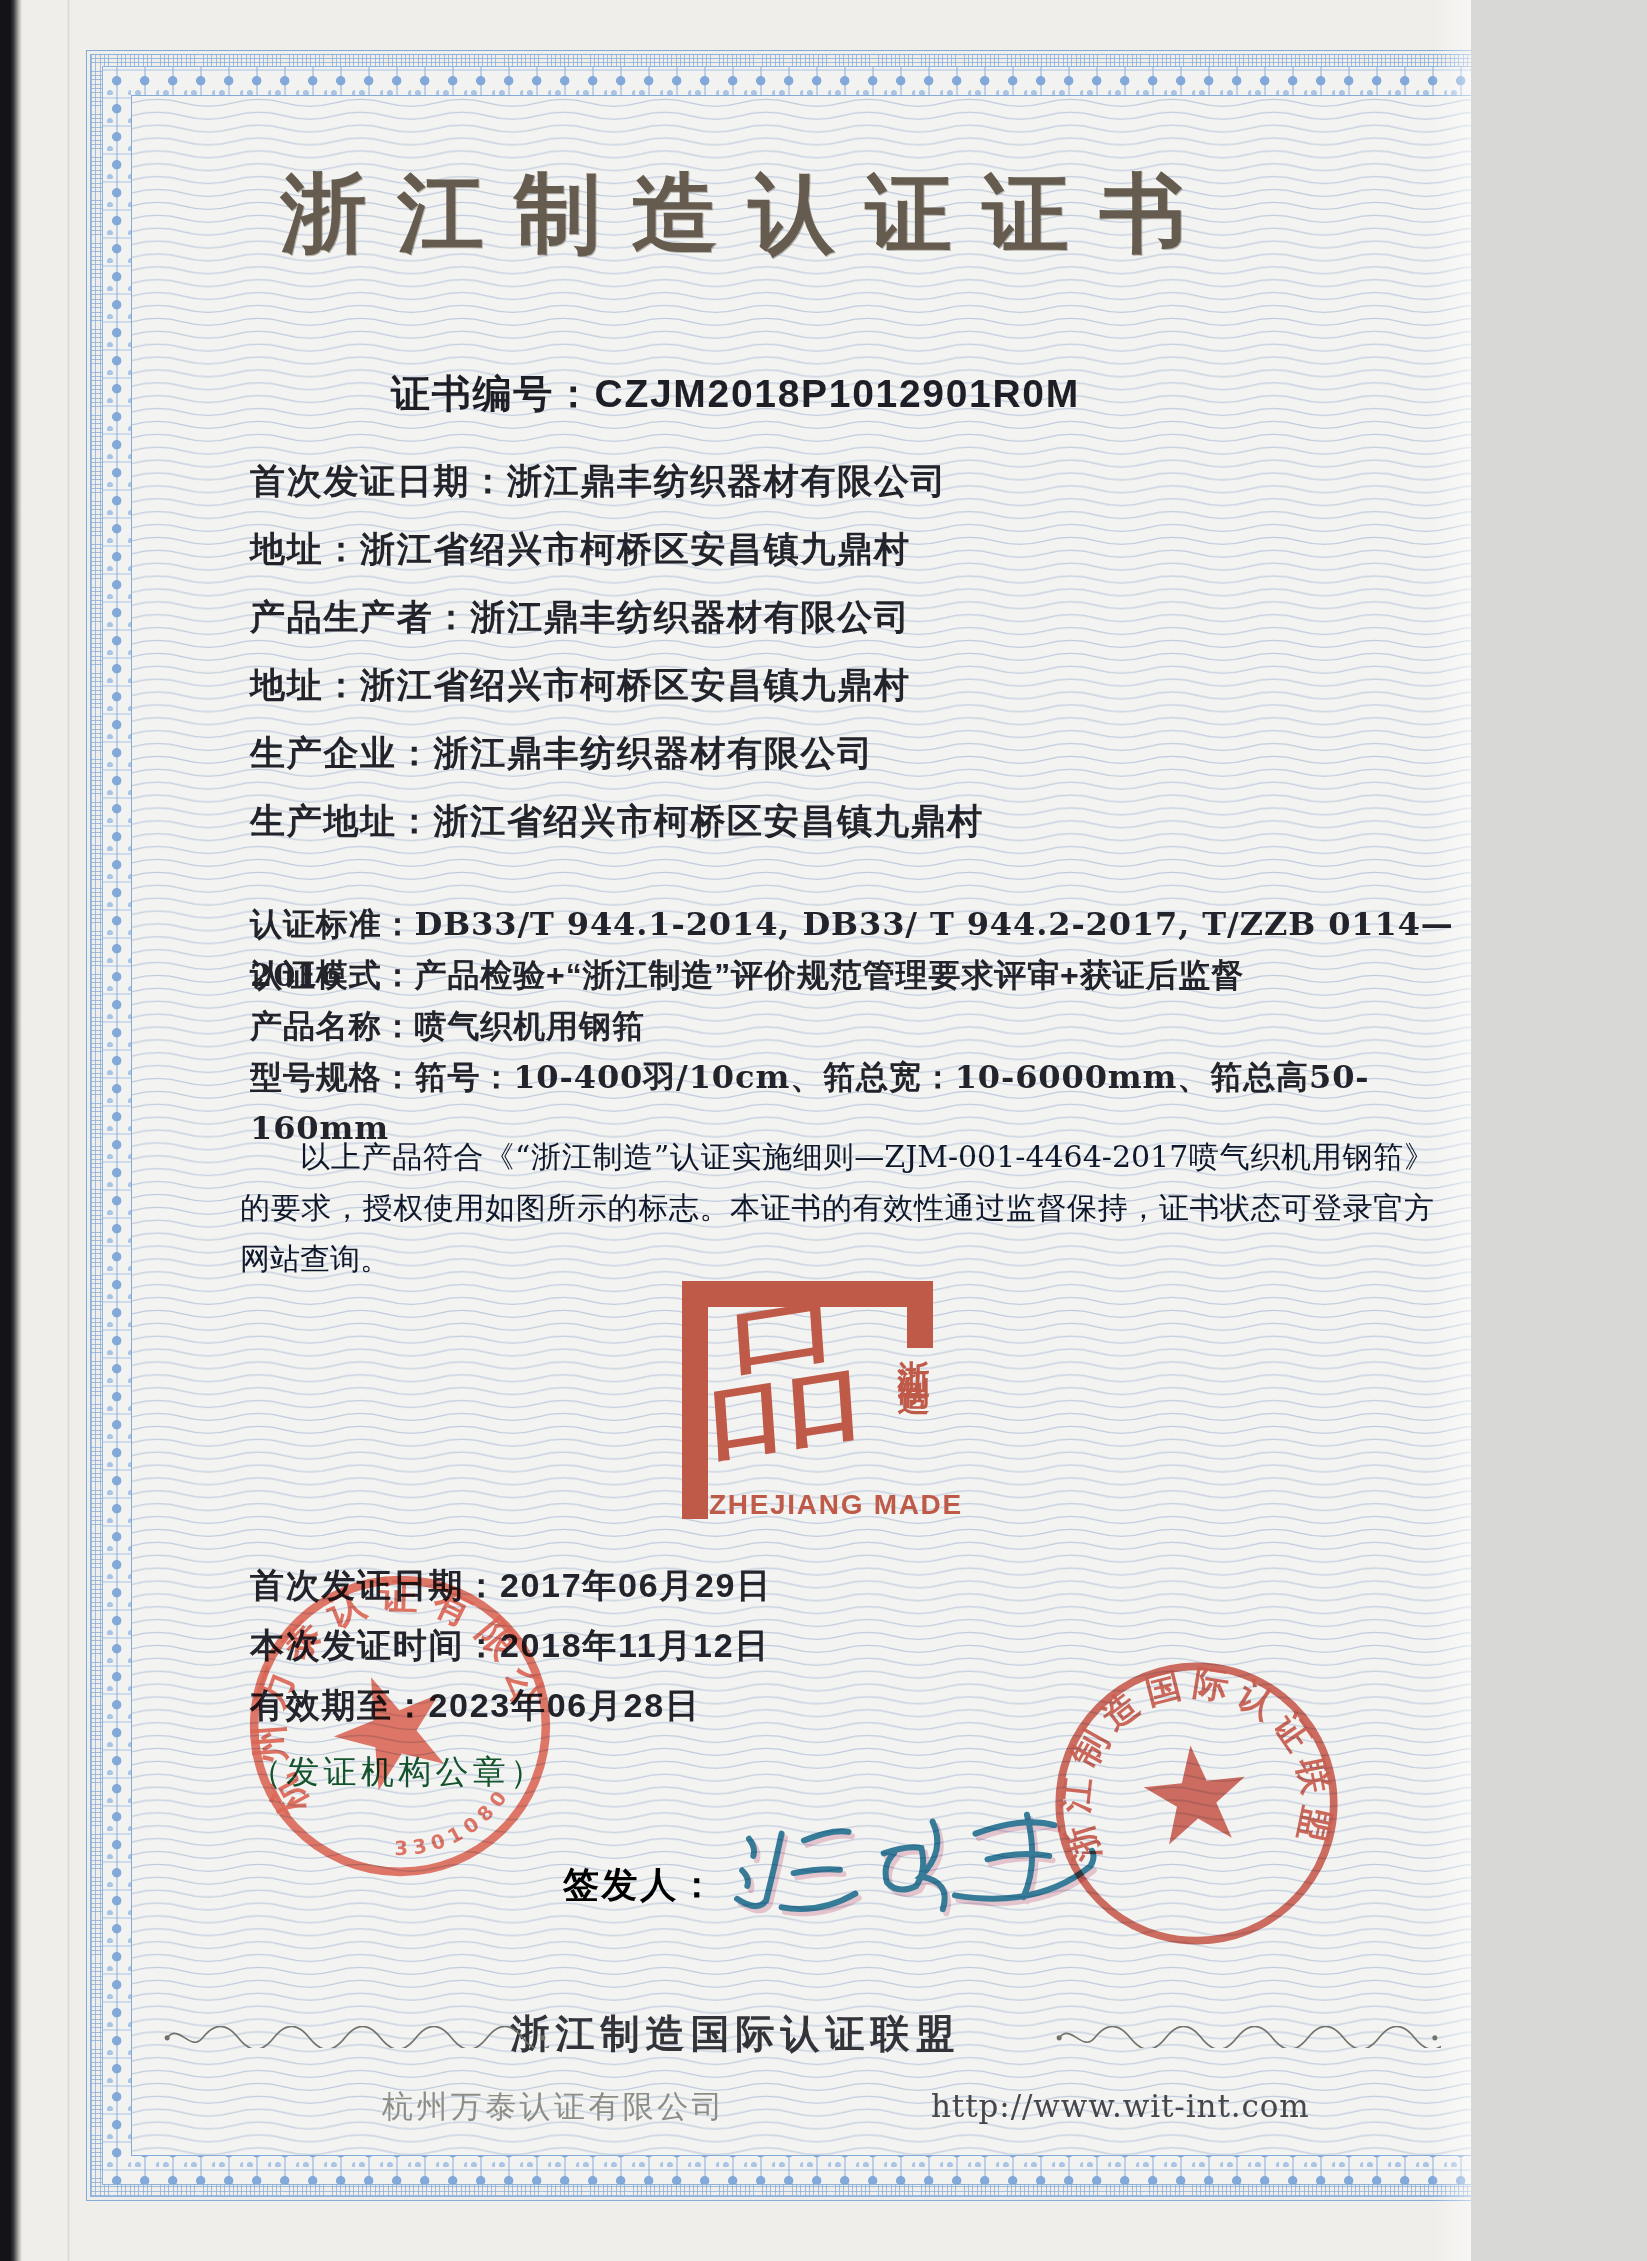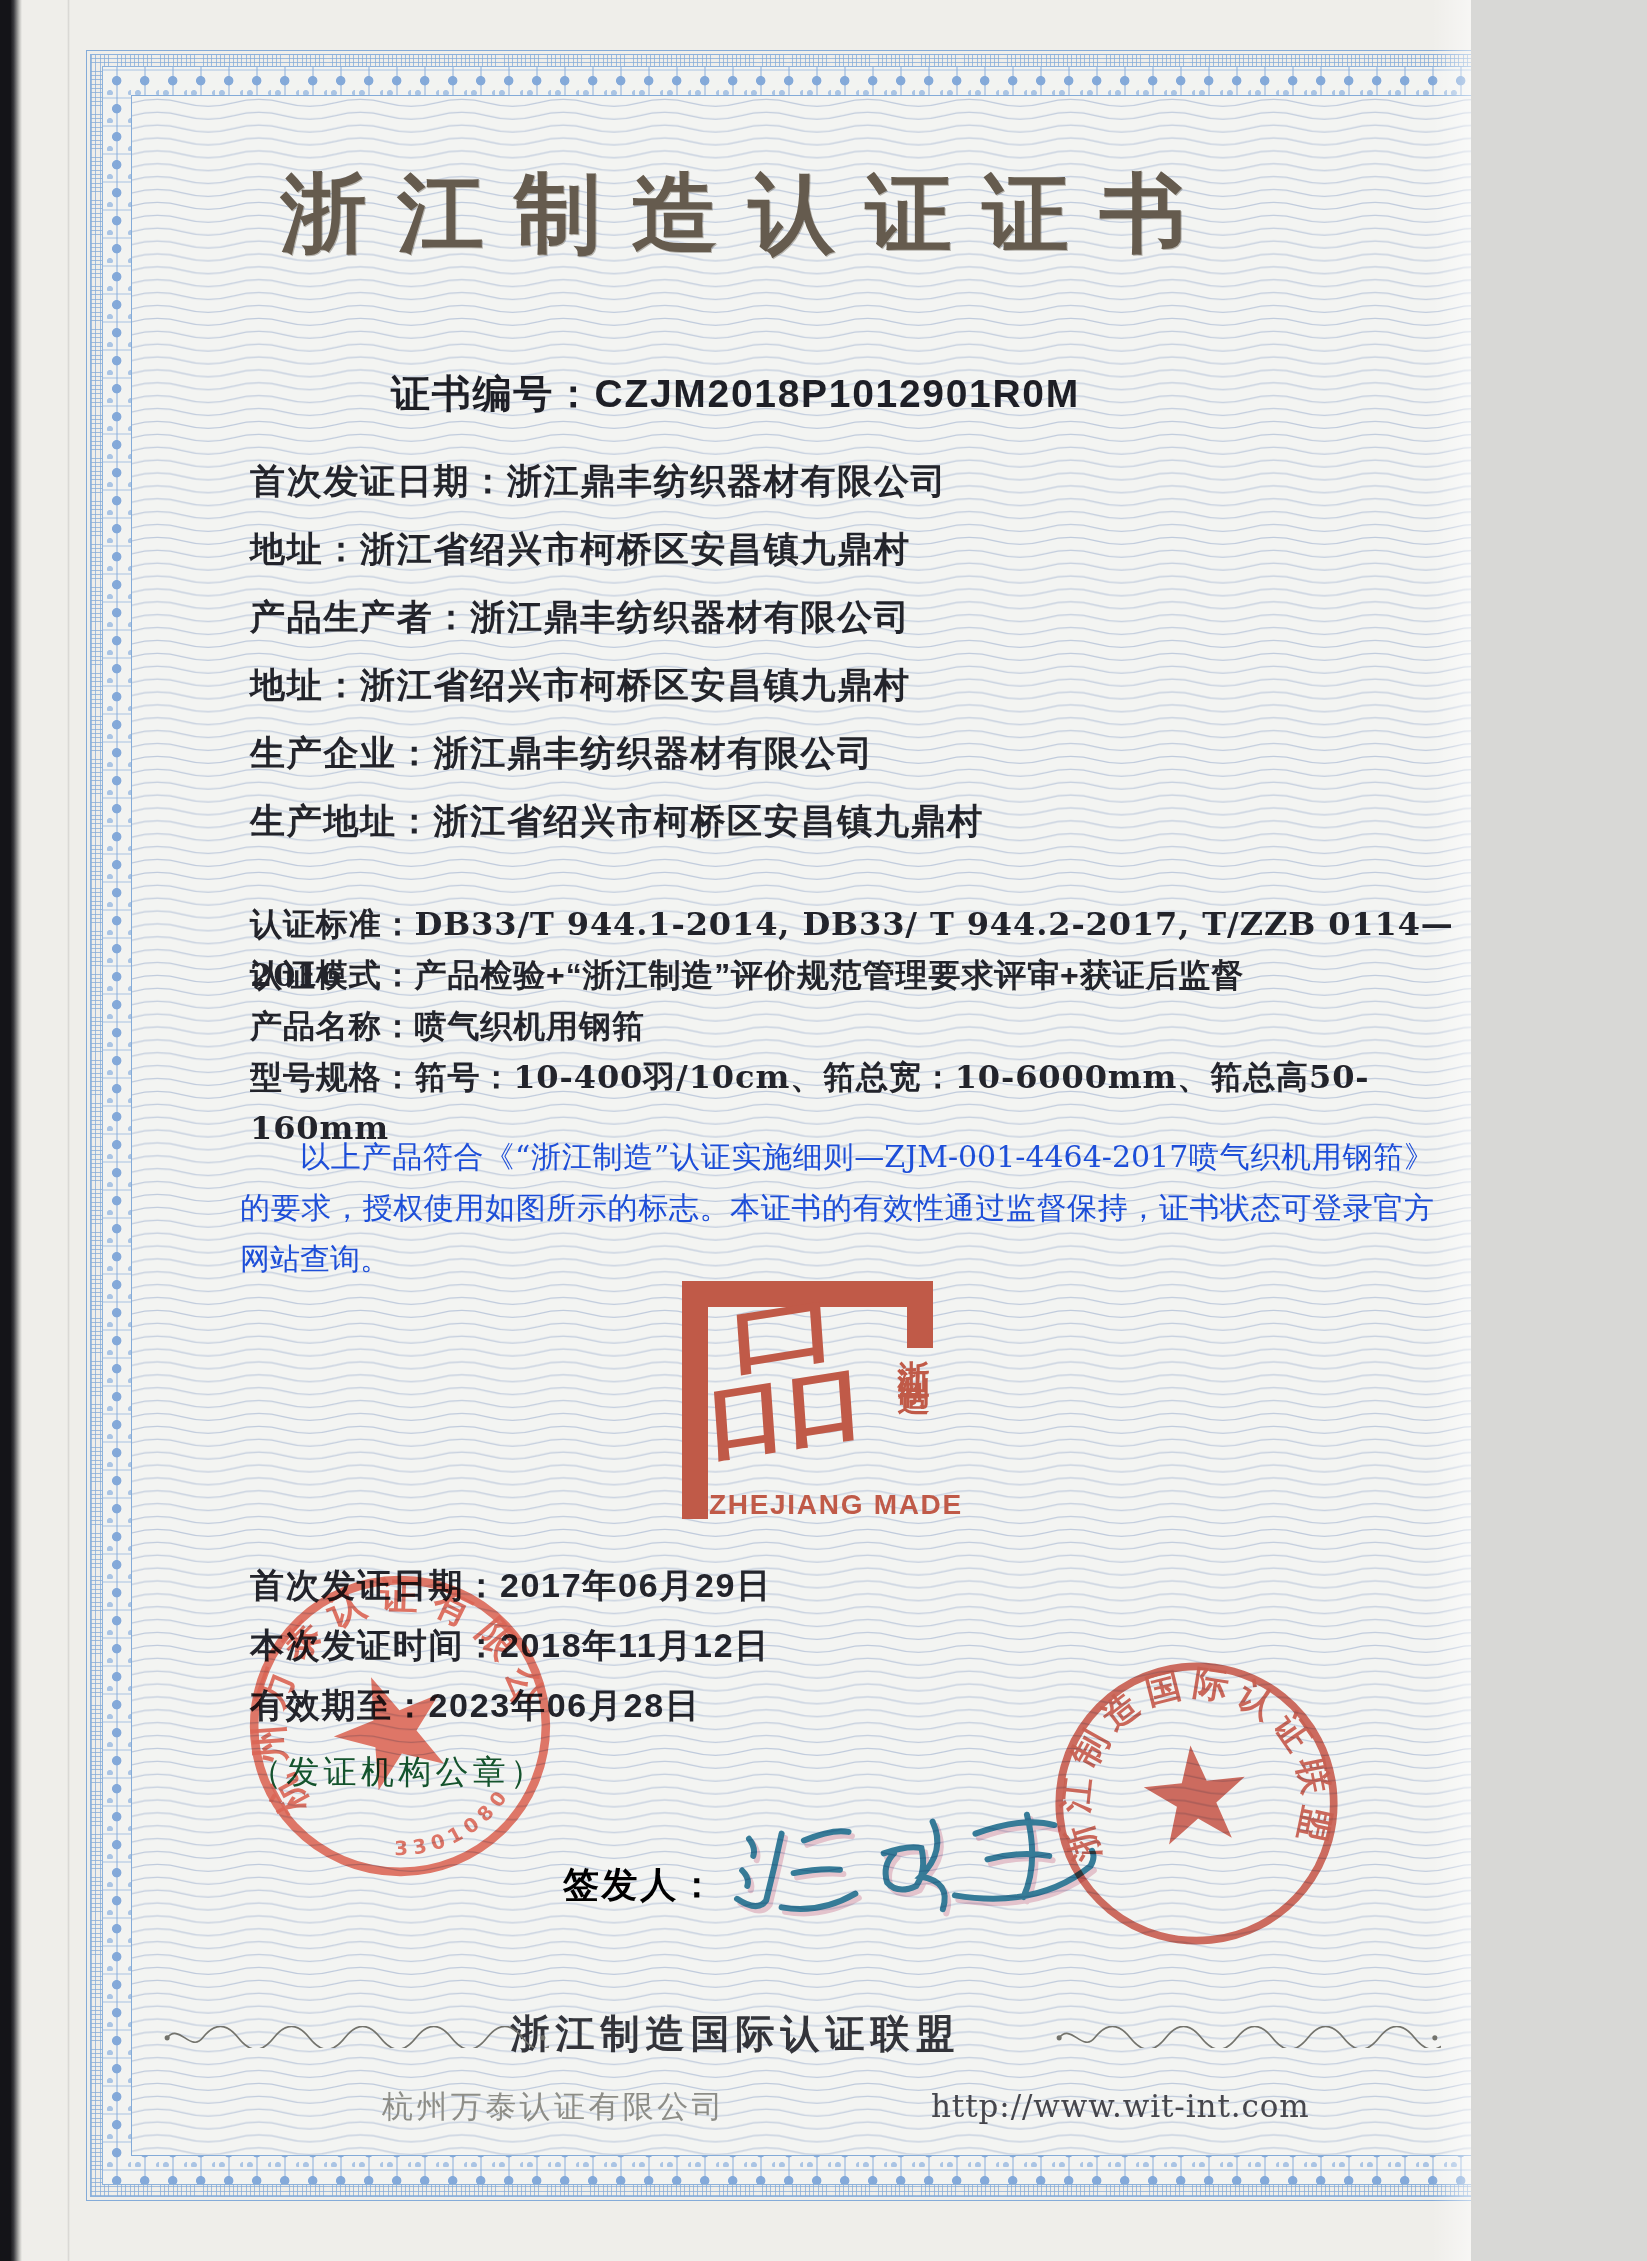--- a/index.html
+++ b/index.html
@@ -46,21 +46,21 @@
          color:#1e1f26;letter-spacing:1.7px;}
 
   .fields{left:250px;top:447px;}
   .fields .row{height:68px;line-height:68px;font-size:35px;letter-spacing:1.7px;}
 
   .specs{left:250px;top:899px;}
   .specs .row{height:51px;line-height:51px;font-size:32px;letter-spacing:0.9px;}
   .val-serif{font-family:"DejaVu Serif",serif;font-weight:600;}
 
   .statement{left:240px;top:1131px;width:1194px;font-family:"DejaVu Serif",serif;
-         font-size:30px;line-height:51px;color:#1d4ed8;text-align:justify;text-indent:2em;}
+         font-size:30px;line-height:51px;color:#0f172a;text-align:justify;text-indent:2em;}
 
   
   .logo-bar{background:#c05a48;}
   .logo-glyph{left:705px;top:1300px;font-family:"DejaVu Serif",serif;font-size:156px;
          color:#c05a48;transform:rotate(-9deg) skewX(-5deg);line-height:1;}
   .logo-side{left:892px;top:1335px;writing-mode:vertical-rl;font-size:32px;font-weight:700;
          color:#c05a48;letter-spacing:7.7px;font-family:"Liberation Sans",sans-serif;}
   .logo-caption{left:709px;top:1489px;font-size:28px;font-weight:700;color:#c05a48;
          letter-spacing:1.7px;}
 

